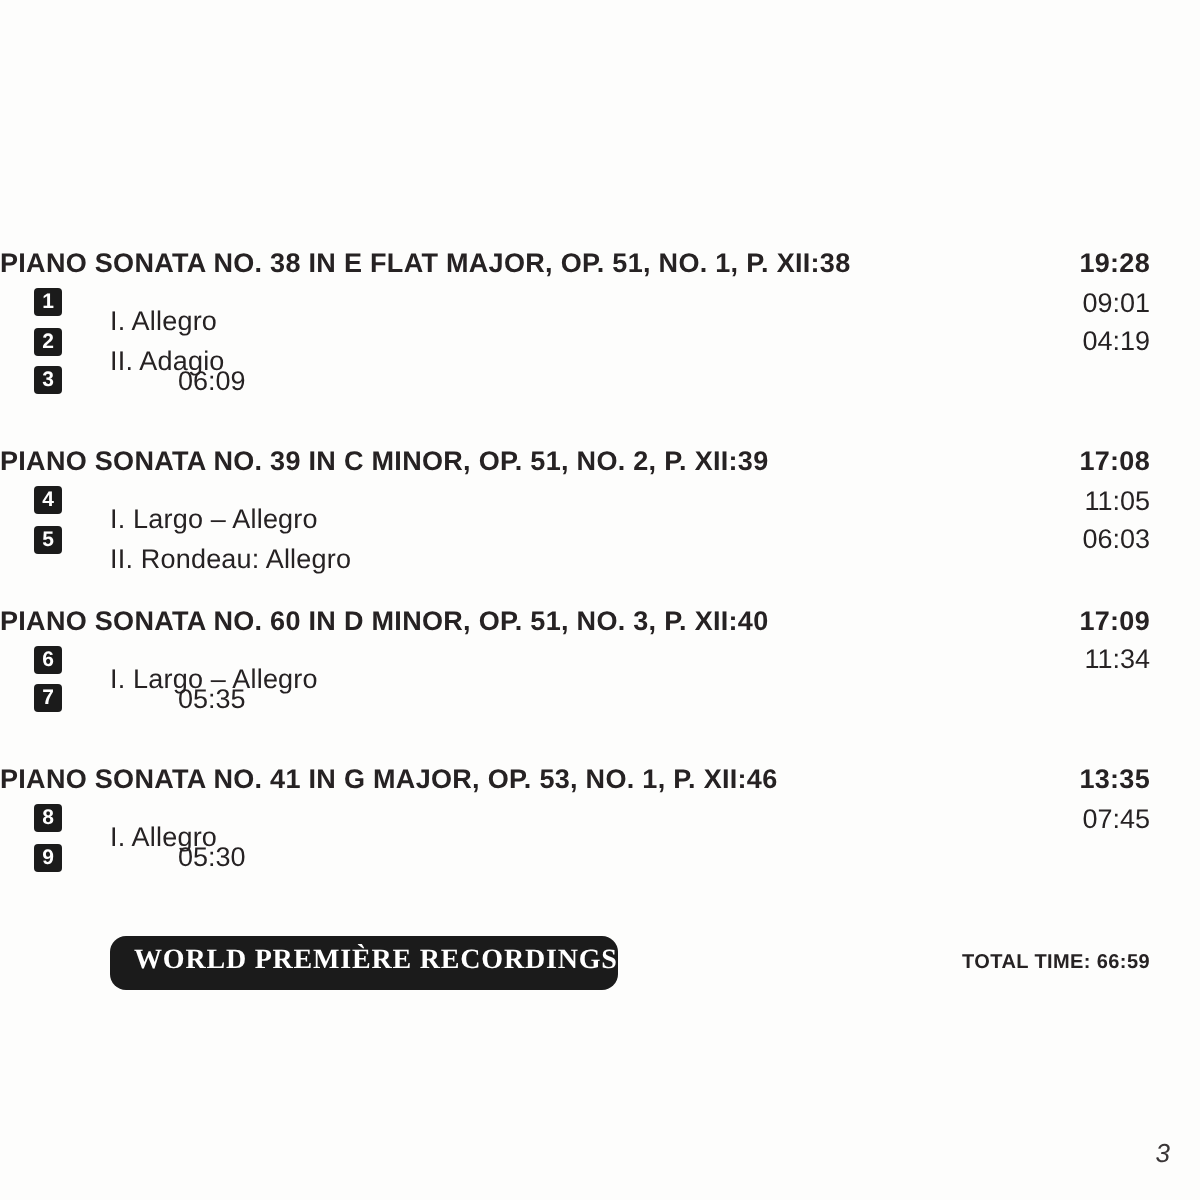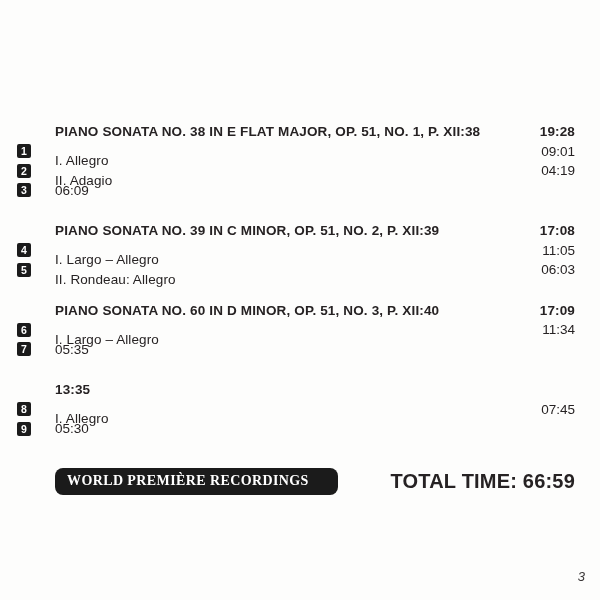--- a/index.html
+++ b/index.html
@@ -5,42 +5,42 @@
   html,body { margin:0; padding:0; }
   .page {
     position:relative; width:600px; height:600px; overflow:hidden;
     background:#fdfdfc;
     color:#262223;
     font-family:"Liberation Sans", sans-serif;
   }
   .tracklist { position:absolute; top:122px; left:0; right:0; }
   .section { margin-bottom:21px; }
   .row { display:flex; align-items:center; height:19.5px; padding-right:25px; box-sizing:border-box; }
-  .header-row { padding-left:55px; font-weight:bold; font-size:13.5px; letter-spacing:0.15px; }
+  .header-row { font-weight:bold; font-size:13.5px; letter-spacing:0.15px; }
   .work-title { flex:1; white-space:nowrap; }
   .work-time { font-weight:bold; white-space:nowrap; }
   .track-row { padding-left:17px; font-size:13.5px; }
   .num {
     flex:none; width:14px; height:14px; margin-right:24px;
     background:#1b1b1b; color:#ffffff; border-radius:2px;
     font-size:10.5px; font-weight:bold; line-height:14px; text-align:center;
   }
   .track-title { flex:1; white-space:nowrap; letter-spacing:0.1px;margin-top:19px; }
-  .track-time { white-space:nowrap; }
+  .track-time { white-space:nowrap;margin-left:34px; }
   .footer {
     position:absolute; left:55px; right:25px; top:467px; height:28px;
     display:flex; justify-content:space-between; align-items:center;
   }
   .badge {
     display:inline-block; background:#1b1b1b; color:#ffffff;
     font-family:"Liberation Serif", serif; font-weight:bold;
     font-size:14px; letter-spacing:0.4px; white-space:nowrap;
-    padding:5px 29px 6px 12px; border-radius:8px;
+    padding:5px 0 6px 12px; border-radius:8px;
   }
-  .total-time { font-weight:bold; font-size:20px; letter-spacing:0.2px; white-space:nowrap; }
+  .total-time { font-weight:bold; font-size:10px; letter-spacing:0.2px; white-space:nowrap; }
   .pageno {
     position:absolute; top:569px; right:15px;
     font-style:italic; font-size:13px; color:#3a3637;
   }
 </style>
 </head>
 <body>
 
 <div class="page">
   <div class="tracklist">
@@ -94,20 +94,21 @@
         <span class="track-time">11:34</span>
       </div>
       <div class="row track-row">
         <span class="num">7</span>
         <span class="track-time">05:35</span>
       </div>
     </div>
 
     <div class="section">
       <div class="row header-row">
+        <span class="work-title">PIANO SONATA NO. 41 IN G MAJOR, OP. 53, NO. 1, P. XII:46</span>
         <span class="work-time">13:35</span>
       </div>
       <div class="row track-row">
         <span class="num">8</span>
         <span class="track-title">I. Allegro</span>
         <span class="track-time">07:45</span>
       </div>
       <div class="row track-row">
         <span class="num">9</span>
         <span class="track-time">05:30</span>

